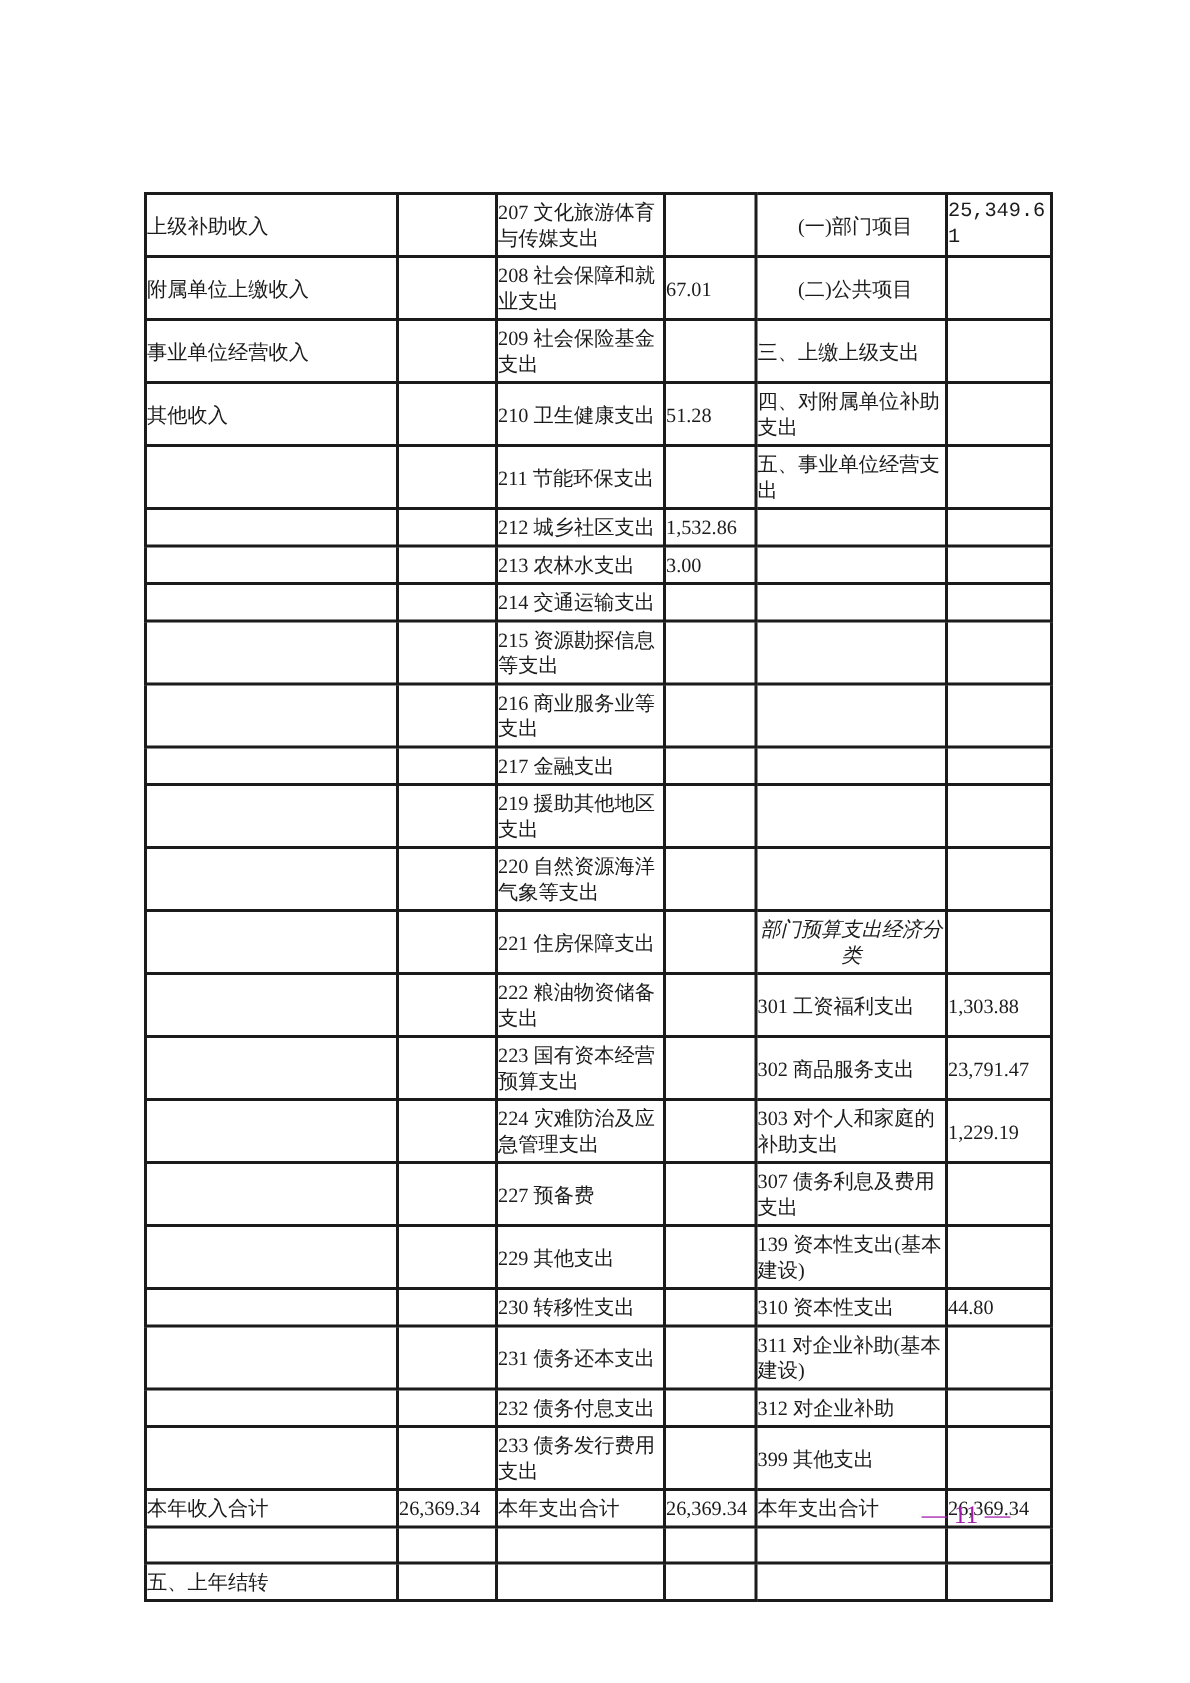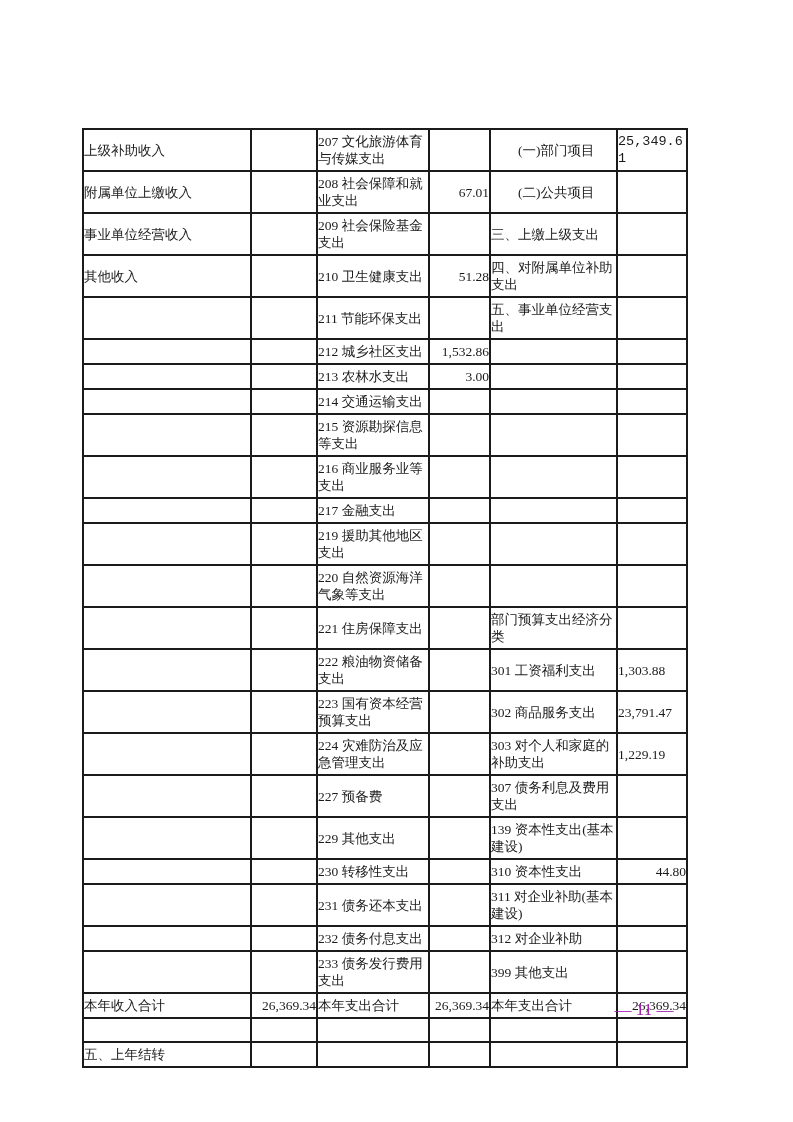--- a/index.html
+++ b/index.html
@@ -7,41 +7,41 @@
   body {
     width:793px; height:1122px;
     background:#ffffff;
     position:relative;
     font-family:"Liberation Serif","DejaVu Serif",serif;
     color:var(--ink);
     overflow:hidden;
   }
   table.budget {
     position:absolute;
-    left:82px; top:128px;
+    left:96px; top:128px;
     width:604px;
     border-collapse:collapse;
     table-layout:fixed;
   }
   table.budget td {
     border:2px solid var(--ink);
     font-size:13.5px;
     line-height:17px;
     padding:3px 0px;
     vertical-align:middle;
     word-break:break-all;
     overflow:hidden;
   }
   td.c1 { padding-left:2px; }
   td.c5 { padding-left:1px; padding-right:1px;margin-top:36px; }
   
   td.i  { padding-left:30px; }           
   td.fi { text-indent:2em; }             
-  td.ct { text-align:left; }           
-  td.r  { text-align:right; padding-right:3px; }  
+  td.ct { text-align:center;font-style:italic; }           
+  td.r  { text-align:left; padding-right:3px; }  
   td.l  { text-align:left;  padding-left:1px;font-family:Liberation Mono, monospace; }   
   td.lb { text-align:left;  padding-left:1px; vertical-align:bottom; } 
   .page-number {
     position:absolute;
     left:604px; top:1000px;
     width:80px;
     text-align:center;
     font-size:17px;
     color:#a21caf;
     white-space:nowrap;

